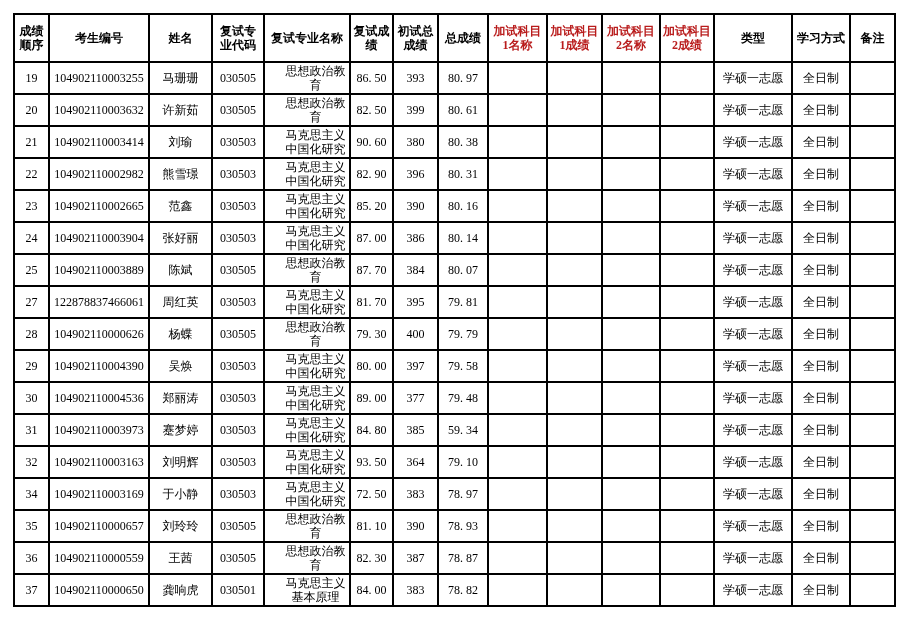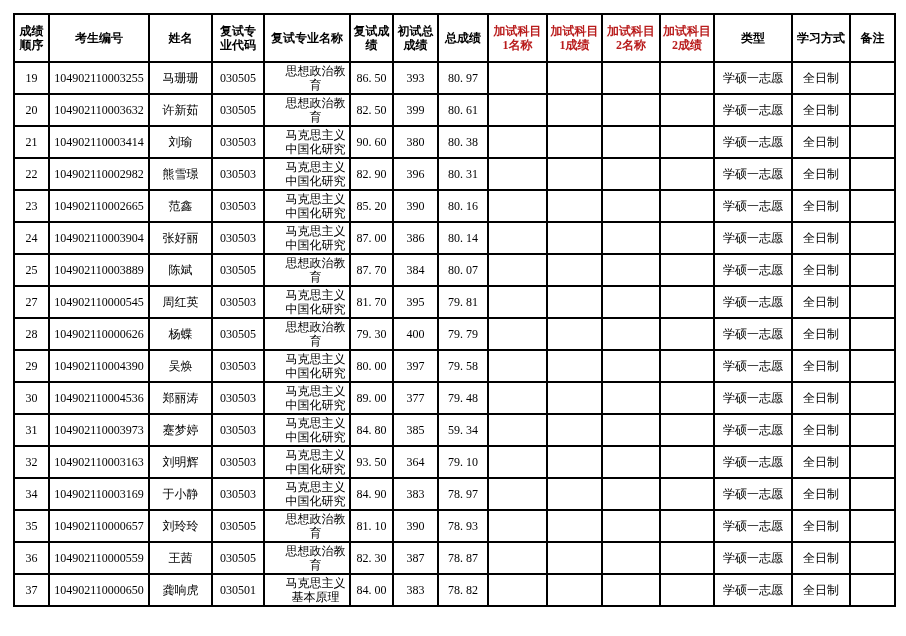--- a/index.html
+++ b/index.html
@@ -204,21 +204,21 @@
         <td class="col-extra1_name"></td>
         <td class="col-extra1_score"></td>
         <td class="col-extra2_name"></td>
         <td class="col-extra2_score"></td>
         <td class="col-type">学硕一志愿</td>
         <td class="col-study_mode">全日制</td>
         <td class="col-remarks"></td>
       </tr>
       <tr>
         <td class="col-order">27</td>
-        <td class="col-candidate_no">104902110000545</td>
+        <td class="col-candidate_no">122878837466061</td>
         <td class="col-name">周红英</td>
         <td class="col-major_code">030503</td>
         <td class="col-major_name">马克思主义中国化研究</td>
         <td class="col-retest_score">81. 70</td>
         <td class="col-initial_total">395</td>
         <td class="col-total">79. 81</td>
         <td class="col-extra1_name"></td>
         <td class="col-extra1_score"></td>
         <td class="col-extra2_name"></td>
         <td class="col-extra2_score"></td>
@@ -310,21 +310,21 @@
         <td class="col-type">学硕一志愿</td>
         <td class="col-study_mode">全日制</td>
         <td class="col-remarks"></td>
       </tr>
       <tr>
         <td class="col-order">34</td>
         <td class="col-candidate_no">104902110003169</td>
         <td class="col-name">于小静</td>
         <td class="col-major_code">030503</td>
         <td class="col-major_name">马克思主义中国化研究</td>
-        <td class="col-retest_score">84. 90</td>
+        <td class="col-retest_score">72. 50</td>
         <td class="col-initial_total">383</td>
         <td class="col-total">78. 97</td>
         <td class="col-extra1_name"></td>
         <td class="col-extra1_score"></td>
         <td class="col-extra2_name"></td>
         <td class="col-extra2_score"></td>
         <td class="col-type">学硕一志愿</td>
         <td class="col-study_mode">全日制</td>
         <td class="col-remarks"></td>
       </tr>

